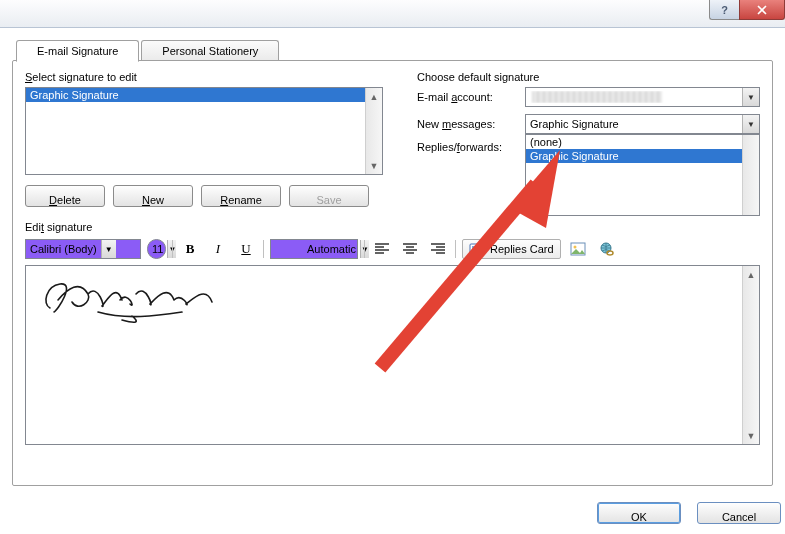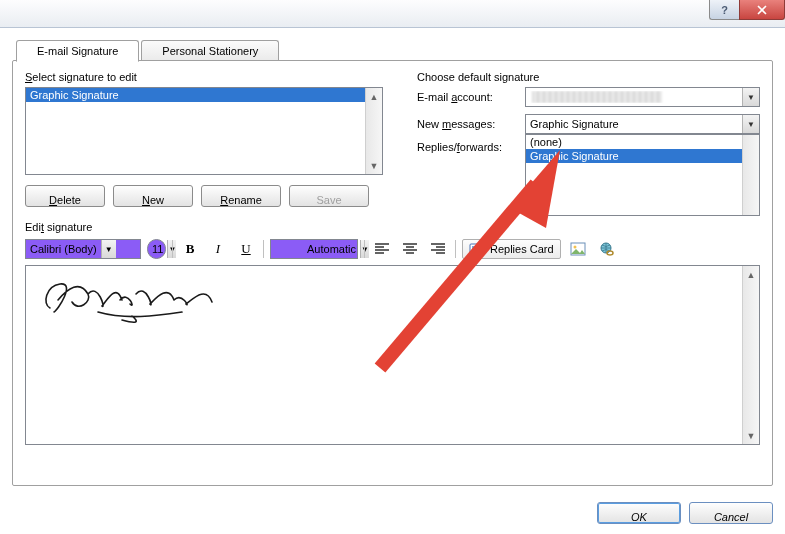--- a/index.html
+++ b/index.html
@@ -65,21 +65,21 @@
   .tbtn { width: 22px; height: 20px; display: flex; align-items: center; justify-content: center; border: 1px solid transparent; font-family: "Times New Roman", serif; font-size: 13px; }
   .colorcombo { width: 88px; padding-left: 32px; }
   .bizbtn { height: 20px; border: 1px solid #b0b0b0; background: linear-gradient(to bottom,#fdfdfd,#ececec); padding: 0 6px; display: flex; align-items: center; gap: 5px; border-radius: 2px; }
   .iconbtn { width: 22px; height: 20px; display:flex; align-items:center; justify-content:center; }
   .smallicon { width: 16px; height: 16px; display: inline-block; }
 
   .editor { margin-top: 4px; border: 1px solid #828790; height: 180px; display: flex; background:#fff; }
   .editor .canvas { flex: 1; padding: 6px 10px; }
   .editor .vscroll { width: 17px; }
 
-  .footer-btns { position: absolute; right: 12px; bottom: 10px; display: flex; gap: 8px; font-style: italic; }
+  .footer-btns { position: absolute; right: 4px; bottom: 10px; display: flex; gap: 16px; }
   .footer-btns .btn { width: 84px; border-color: #6b8fc0; }
   .footer-btns .btn.ok { box-shadow: 0 0 0 1px #5a9de0 inset; }
 
   .arrow-svg { position: absolute; left: 360px; top: 110px; width: 230px; height: 250px; pointer-events:none; z-index: 50; }
 
   svg.align-icon { width:16px; height:16px; display:block; }
 </style>
 </head>
 <body>
 

